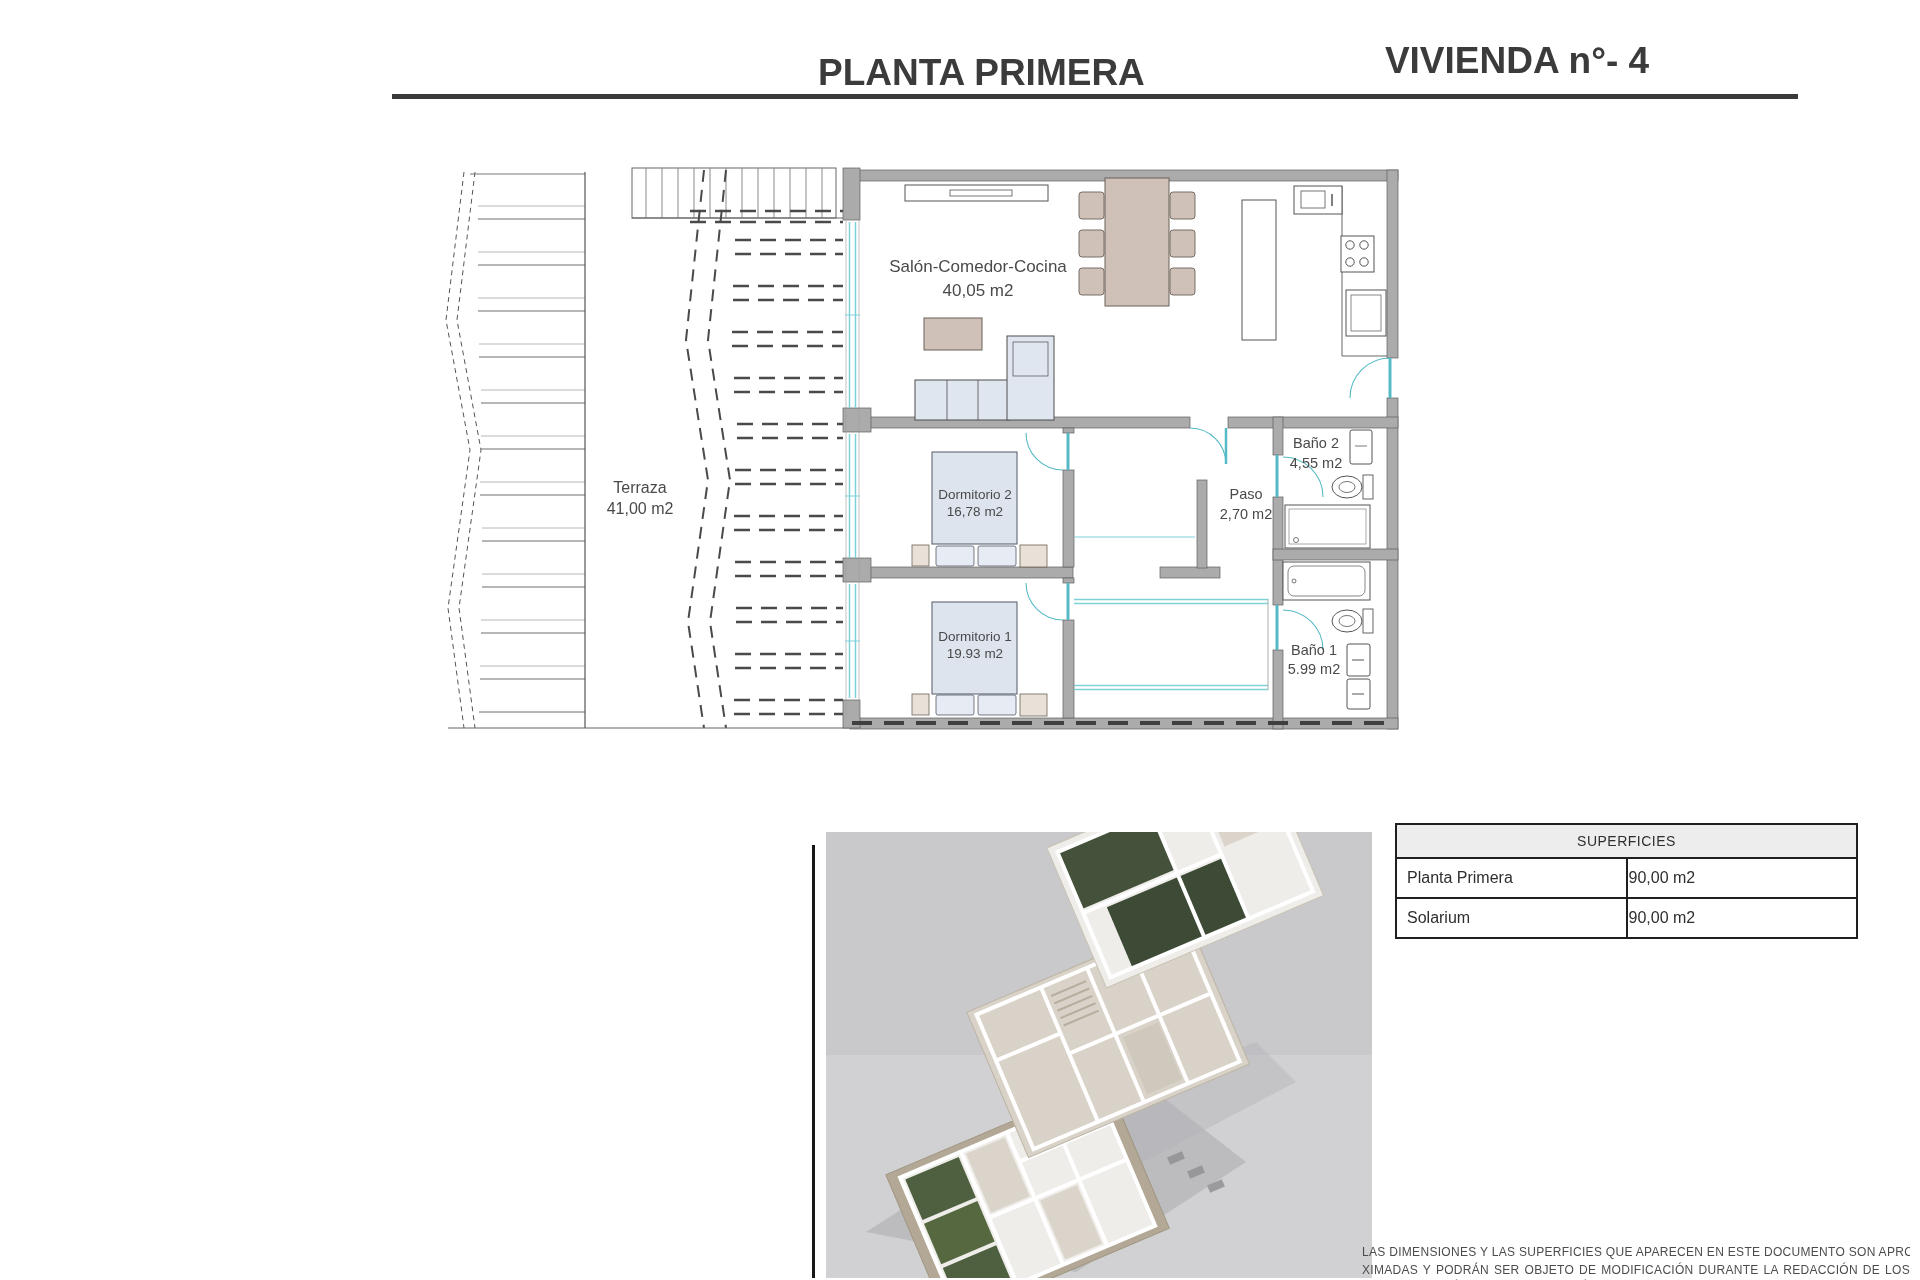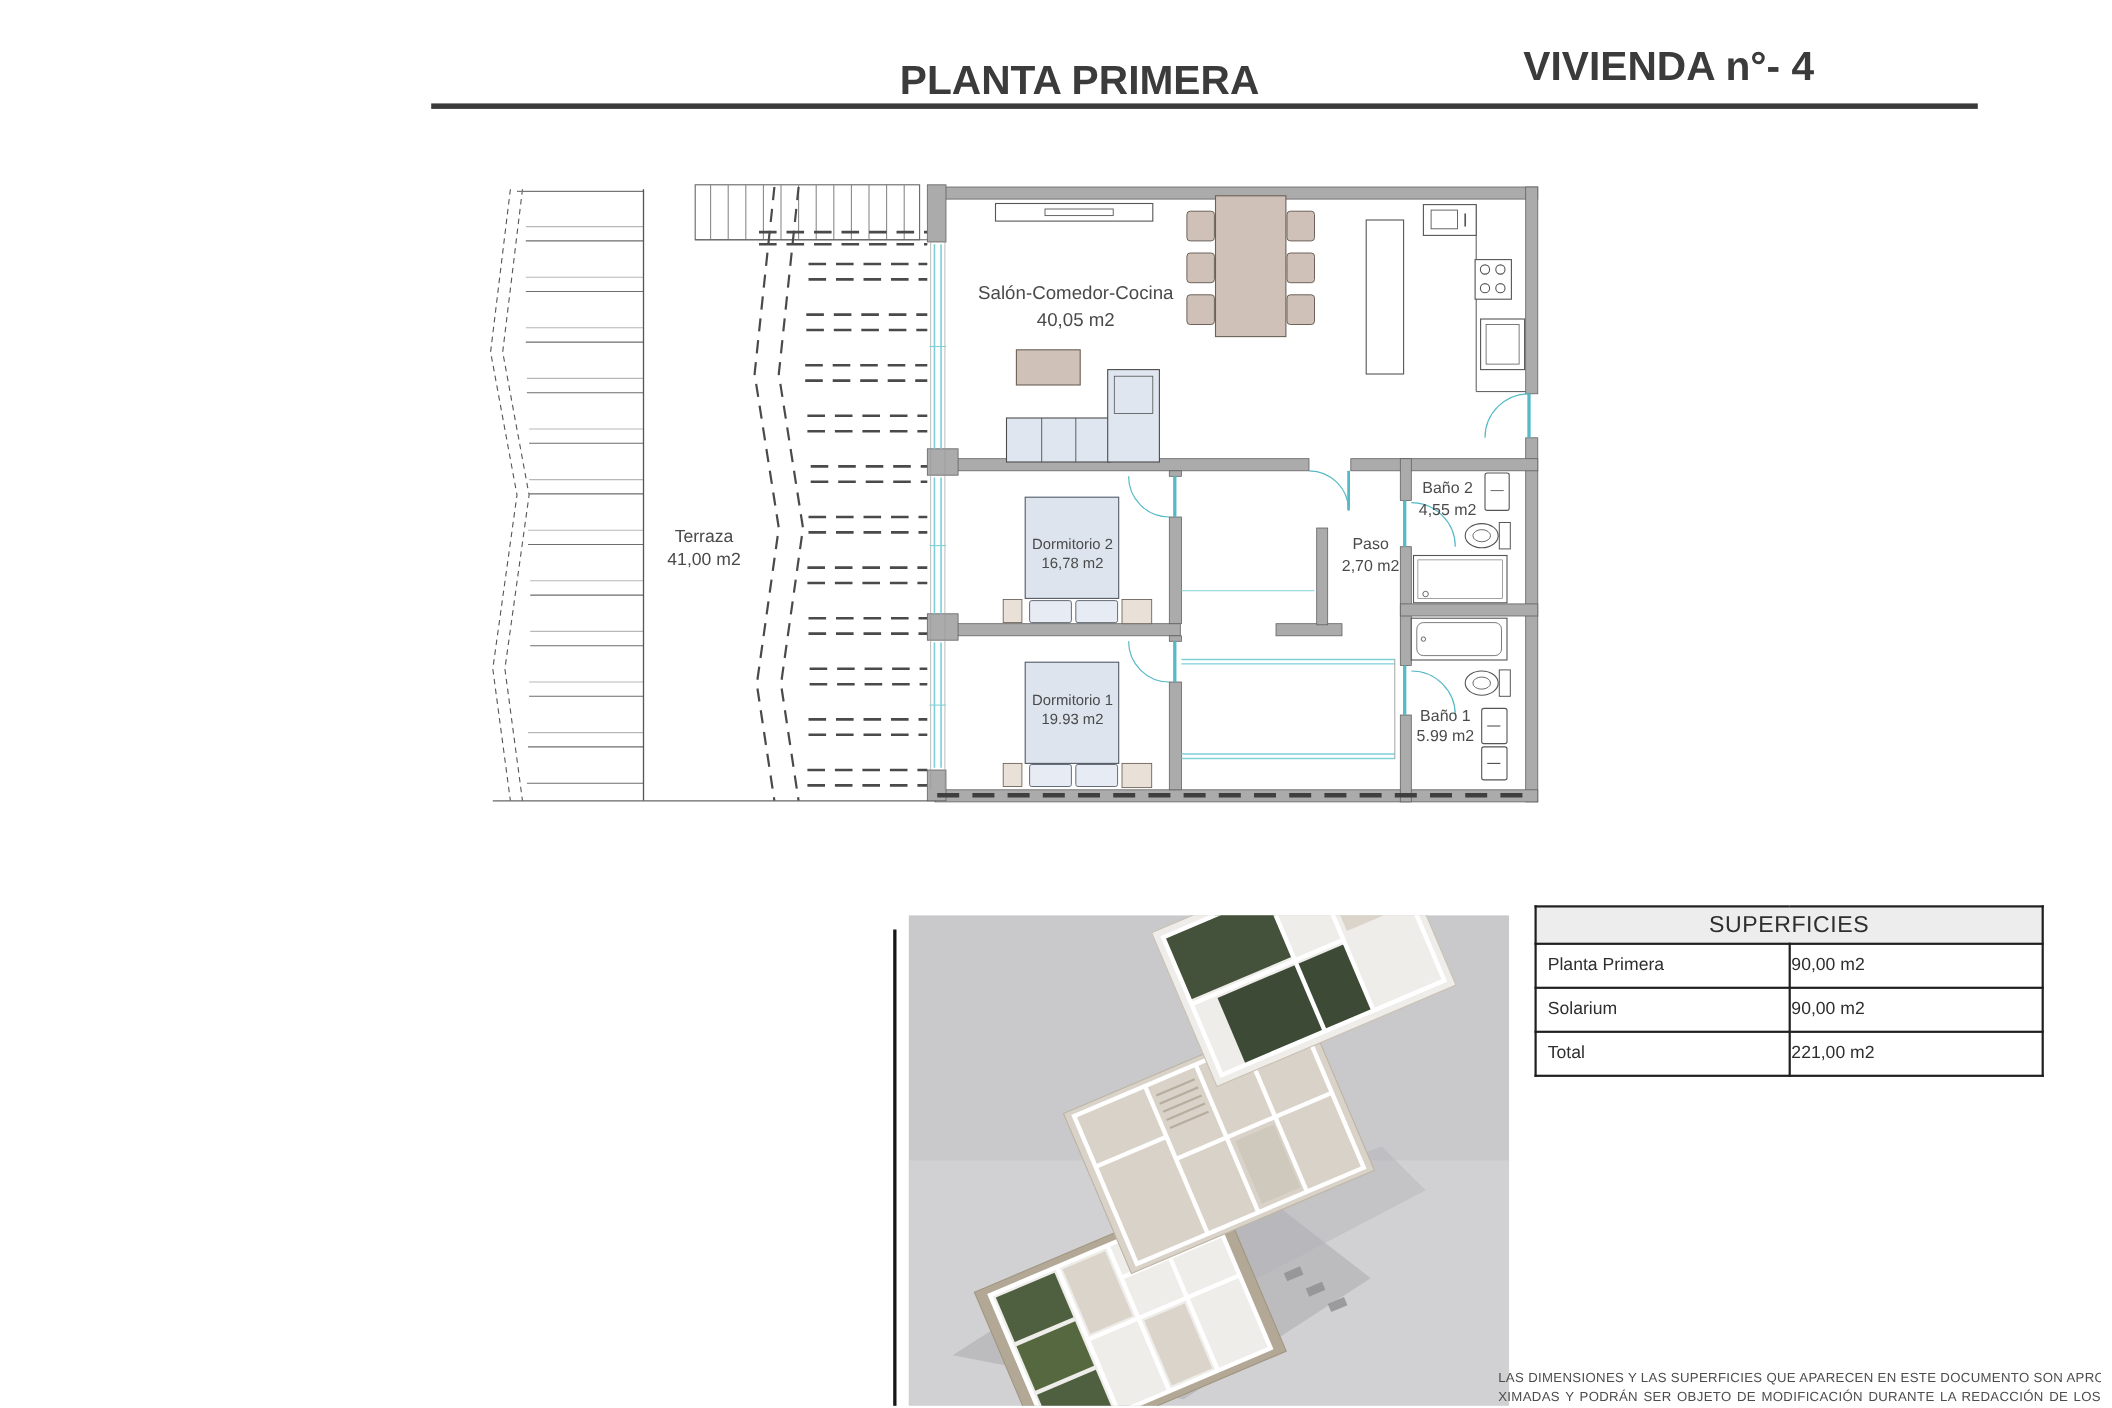--- a/index.html
+++ b/index.html
@@ -14,21 +14,21 @@
     text-align:center;white-space:nowrap;
   }
   .header-rule{background:#3a3a3a;}
   
   .surf-table{border-collapse:collapse;table-layout:fixed;width:463px;}
   .surf-table th,.surf-table td{
     border:2px solid #1f1f1f;color:#2e2e2e;
     font-family:"Liberation Sans",sans-serif;
   }
   .surf-table th{
-    background:#ededed;font-size:21px;font-weight:400;height:30px;
+    background:#ededed;font-size:14px;font-weight:400;height:30px;
     text-align:center;letter-spacing:.5px;
   }
   .surf-table td{height:36px;font-size:16px;background:#ffffff;}
   .surf-table td.lbl{padding-left:10px;text-align:left;width:210px;}
   .surf-table td.val{text-align:left;}
   
   .disclaimer{width:548px;color:#4c4c4c;font-size:12px;line-height:17.5px;letter-spacing:.3px;}
   .disclaimer div{text-align:justify;text-align-last:justify;white-space:nowrap;overflow:hidden;}
   .vline{background:#161616;}
   svg text{font-family:"Liberation Sans",sans-serif;fill:#4a4a4a;}
@@ -317,24 +317,20 @@
   </thead>
   <tbody>
     <tr>
       <td class="lbl">Planta Primera</td>
       <td class="val">90,00 m2</td>
     </tr>
     <tr>
       <td class="lbl">Solarium</td>
       <td class="val">90,00 m2</td>
     </tr>
-    <tr>
-      <td class="lbl">Total</td>
-      <td class="val">221,00 m2</td>
-    </tr>
   </tbody>
 </table>
 
 <div class="abs disclaimer" style="left:1362px;top:1244px;">
   <div>LAS DIMENSIONES Y LAS SUPERFICIES QUE APARECEN EN ESTE DOCUMENTO SON APRO-</div>
   <div>XIMADAS Y PODRÁN SER OBJETO DE MODIFICACIÓN DURANTE LA REDACCIÓN DE LOS</div>
   <div style="text-align-last:left;">PROYECTOS BÁSICO Y DE EJECUCIÓN</div>
 </div>
 
 </body></html>

